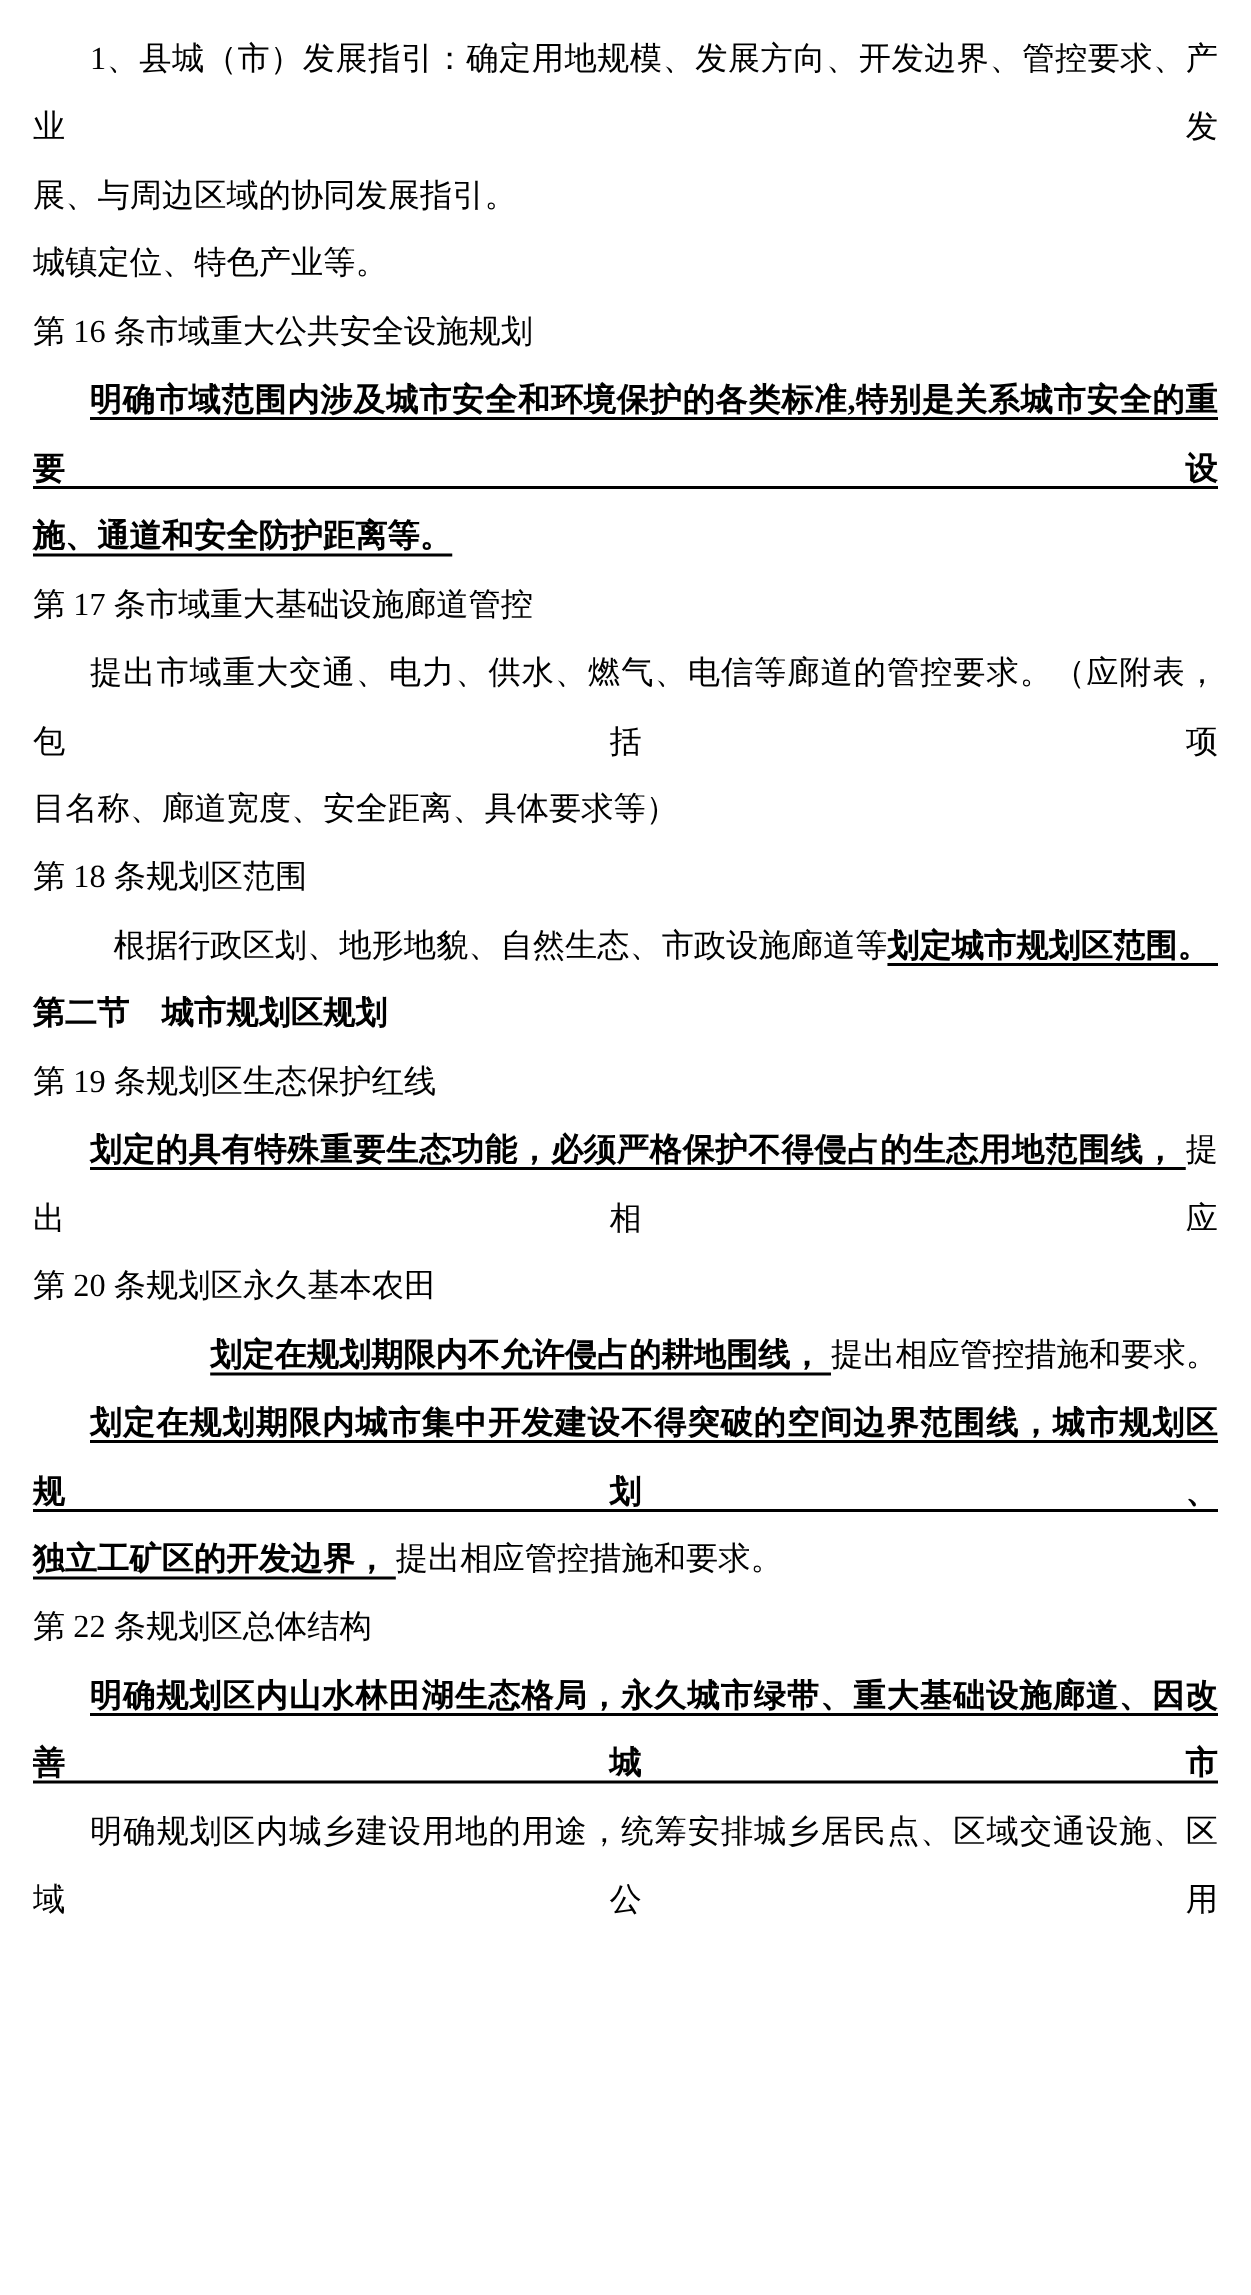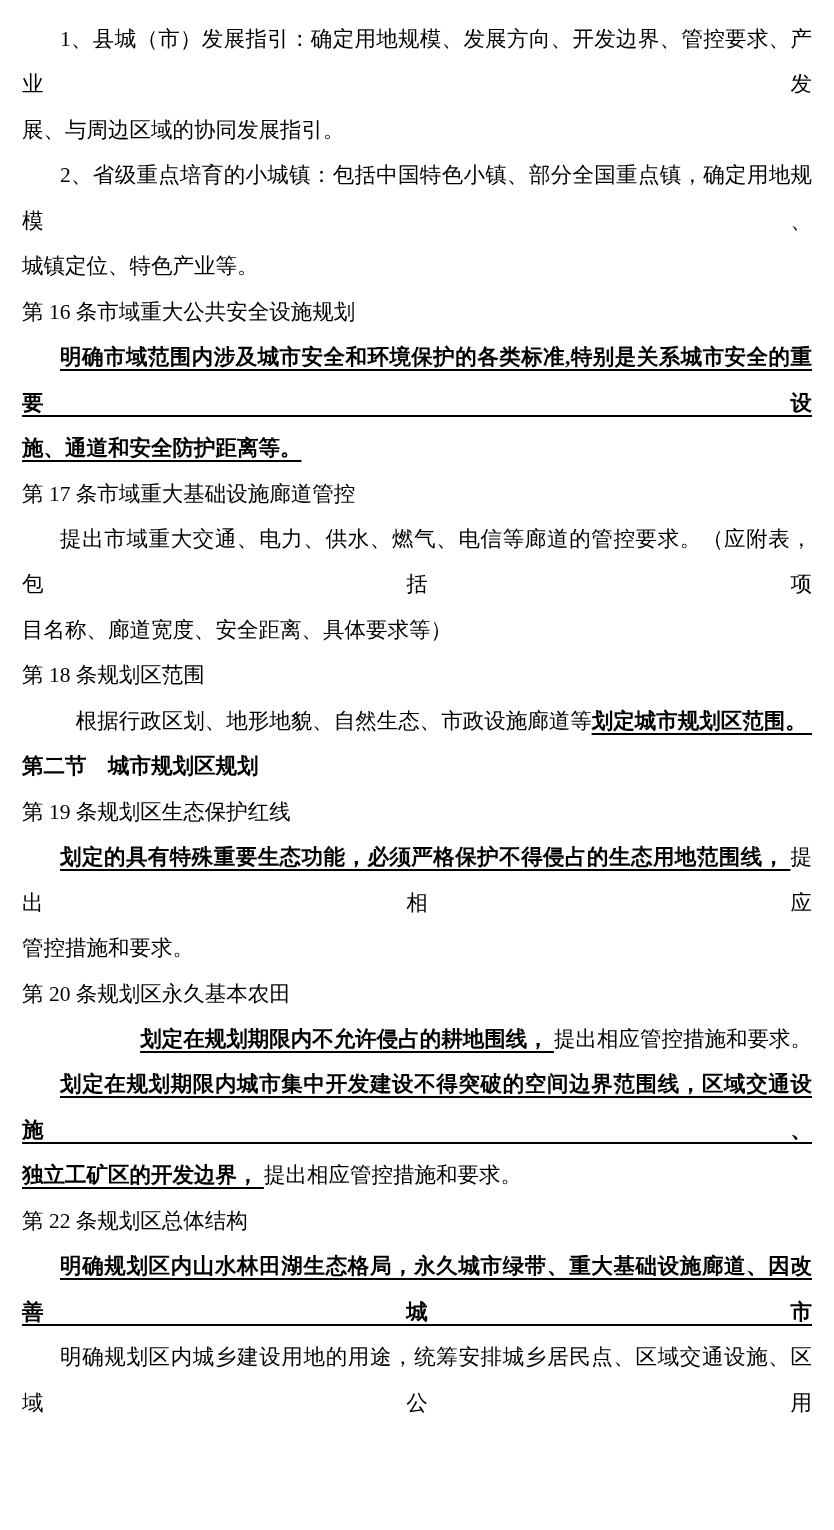--- a/index.html
+++ b/index.html
@@ -48,34 +48,32 @@
     text-underline-offset: 5px;
     margin-top: 32px;
   }
 </style>
 </head>
 <body>
 
 <div class="doc-page" id="doc" style="color: rgb(0, 0, 0); background: rgb(255, 255, 255);">
     <div class="line indent fill"><span class="seg normal">1、县城（市）发展指引：确定用地规模、发展方向、开发边界、管控要求、产业发</span></div>
     <div class="line"><span class="seg normal">展、与周边区域的协同发展指引。</span></div>
-    <div class="line indent fill"><span class="seg normal">2、省级重点培育的小城镇：包括中国特色小镇、部分全国重点镇，确定用地规模、</span></div>
     <div class="line"><span class="seg normal">城镇定位、特色产业等。</span></div>
     <div class="line"><span class="seg normal">第 16 条市域重大公共安全设施规划</span></div>
     <div class="line indent fill"><span class="seg boldu">明确市域范围内涉及城市安全和环境保护的各类标准,特别是关系城市安全的重要设</span></div>
     <div class="line"><span class="seg boldu">施、通道和安全防护距离等。</span></div>
     <div class="line"><span class="seg normal">第 17 条市域重大基础设施廊道管控</span></div>
     <div class="line indent fill"><span class="seg normal">提出市域重大交通、电力、供水、燃气、电信等廊道的管控要求。（应附表，包括项</span></div>
     <div class="line"><span class="seg normal">目名称、廊道宽度、安全距离、具体要求等）</span></div>
     <div class="line"><span class="seg normal">第 18 条规划区范围</span></div>
     <div class="line indent"><span class="seg normal">根据行政区划、地形地貌、自然生态、市政设施廊道等</span><span class="seg boldu">划定城市规划区范围。&nbsp;</span></div>
     <div class="line"><span class="seg bold">第二节　城市规划区规划</span></div>
     <div class="line"><span class="seg normal">第 19 条规划区生态保护红线</span></div>
     <div class="line indent fill"><span class="seg boldu">划定的具有特殊重要生态功能，必须严格保护不得侵占的生态用地范围线，&nbsp;</span><span class="seg normal">提出相应</span></div>
-    <div class="line"><span class="seg normal">管控措施和要求。</span></div>
     <div class="line"><span class="seg normal">第 20 条规划区永久基本农田</span></div>
     <div class="line indent"><span class="seg boldu">划定在规划期限内不允许侵占的耕地围线，&nbsp;</span><span class="seg normal">提出相应管控措施和要求。</span></div>
-    <div class="line indent fill"><span class="seg boldu">划定在规划期限内城市集中开发建设不得突破的空间边界范围线，区域交通设施、</span></div>
+    <div class="line indent fill"><span class="seg boldu">划定在规划期限内城市集中开发建设不得突破的空间边界范围线，城市规划区规划、</span></div>
     <div class="line"><span class="seg boldu">独立工矿区的开发边界，&nbsp;</span><span class="seg normal">提出相应管控措施和要求。</span></div>
     <div class="line"><span class="seg normal">第 22 条规划区总体结构</span></div>
     <div class="line indent fill"><span class="seg boldu">明确规划区内山水林田湖生态格局，永久城市绿带、重大基础设施廊道、因改善城市</span></div>
     <div class="line indent fill"><span class="seg normal">明确规划区内城乡建设用地的用途，统筹安排城乡居民点、区域交通设施、区域公用</span></div>
   </div>
 
 </body></html>

